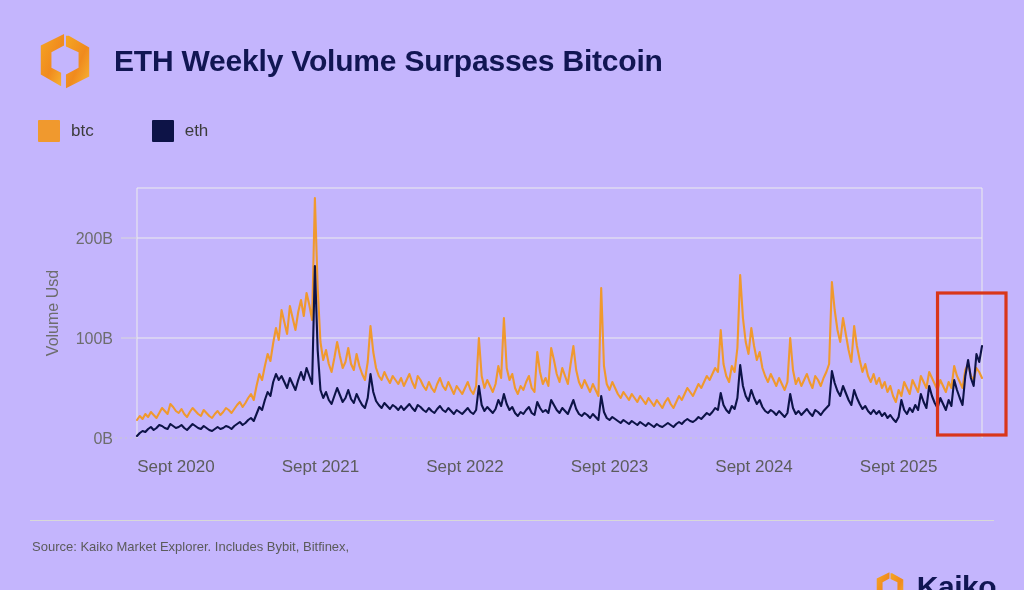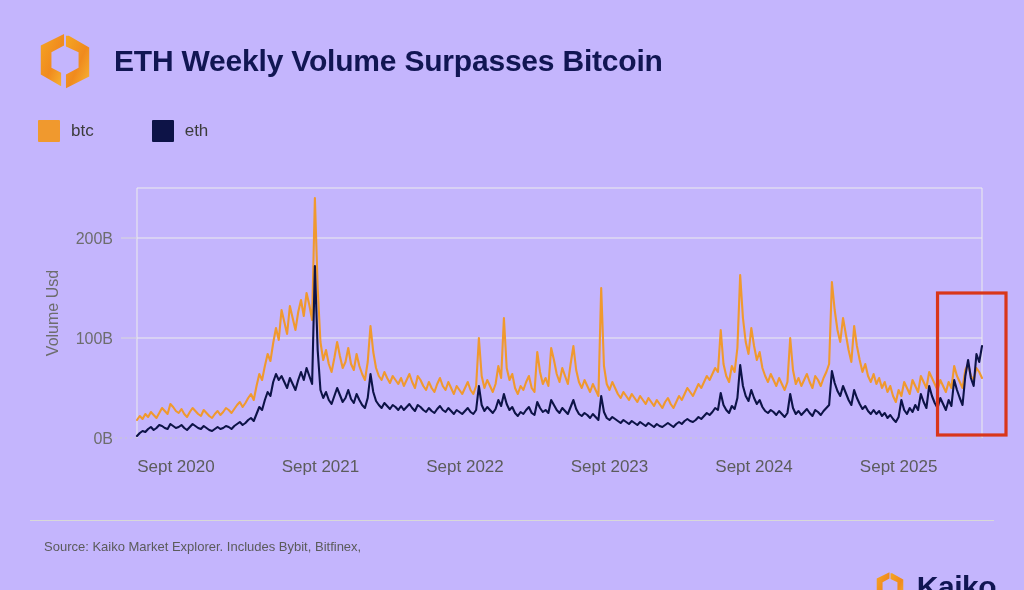--- a/index.html
+++ b/index.html
@@ -83,21 +83,21 @@
 
   
   #footer-rule {
     position: absolute;
     left: 30px; top: 520px;
     width: 964px; height: 1px;
     background: #d8d8d8;
   }
   #source-note {
     position: absolute;
-    left: 44px; top: 538px;
+    left: 32px; top: 538px;
     width: 560px;
     font-size: 13px;
     line-height: 18px;
     color: #5b5b5b;
   }
   #source-note div { white-space: nowrap; }
   #footer-brand {
     position: absolute;
     right: 28px; top: 530px;
     display: flex;

